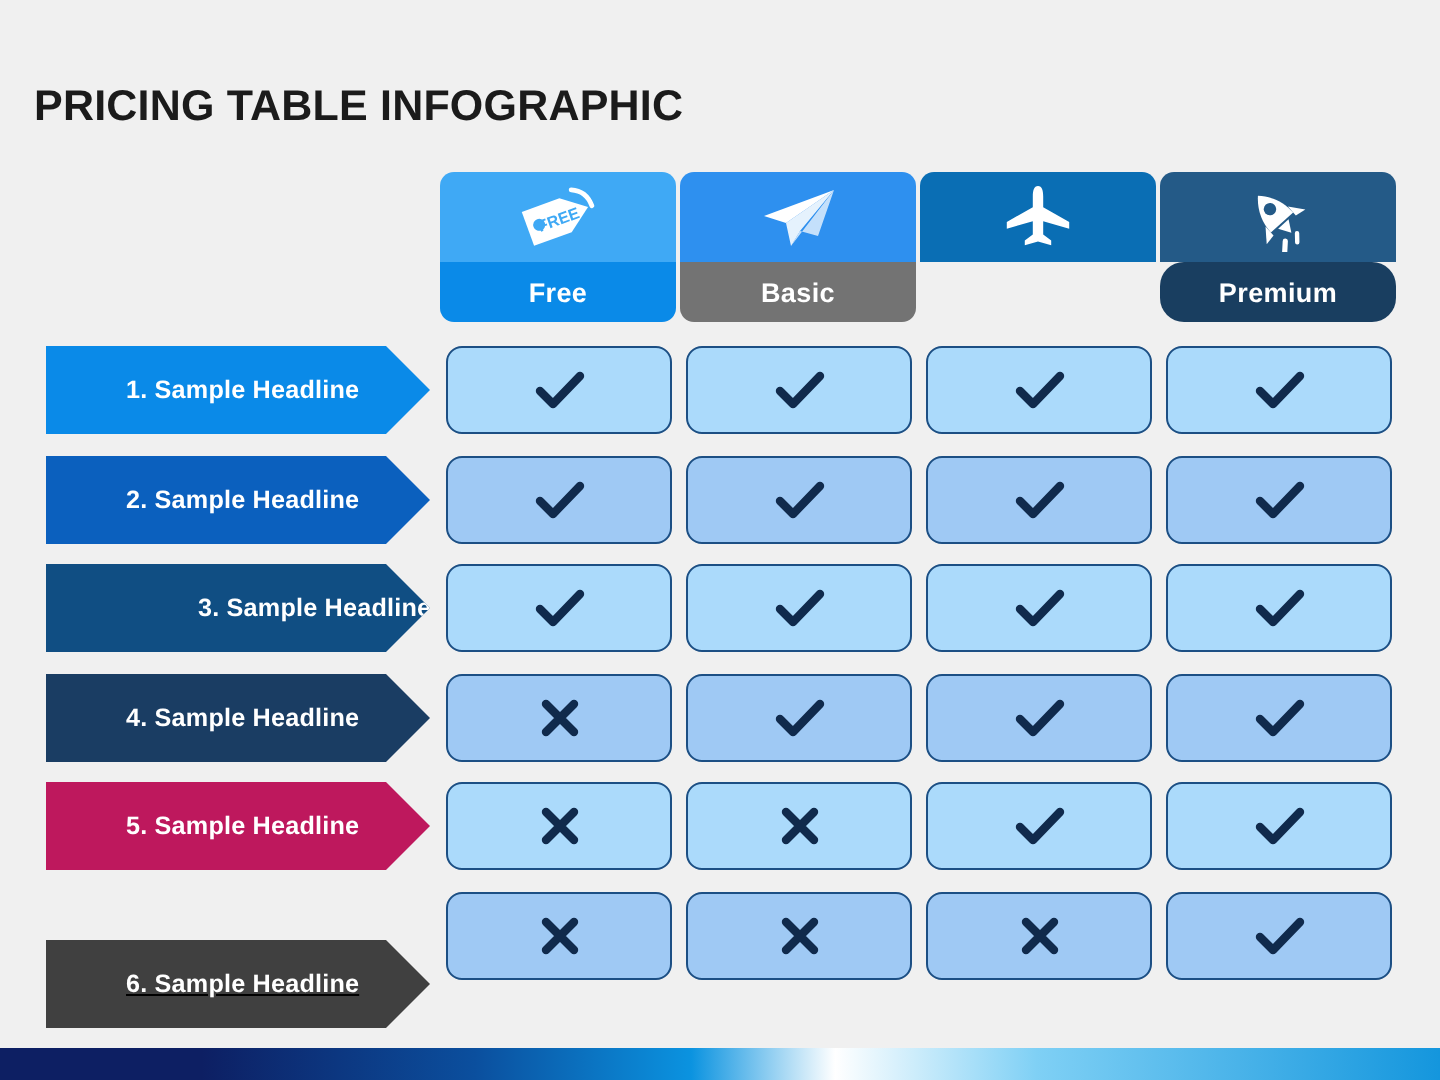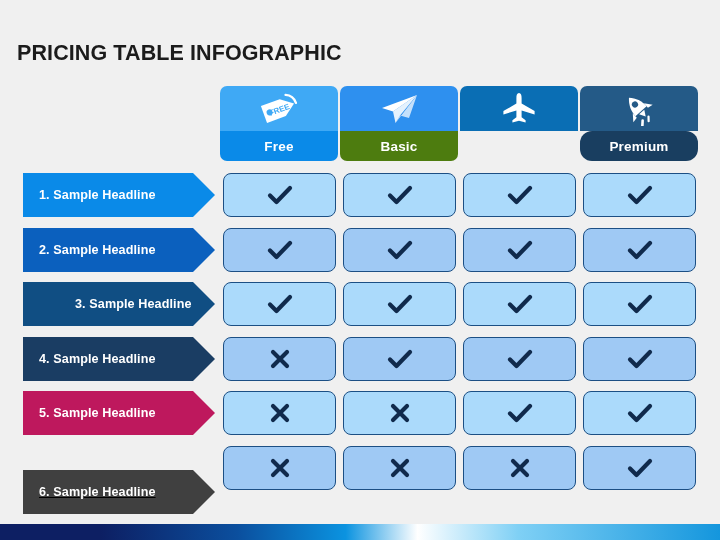--- a/index.html
+++ b/index.html
@@ -51,21 +51,21 @@
 
   
   .row-label {
     position: absolute; left: 23px;
     width: 192px; height: 44px;
     clip-path: polygon(0 0, calc(100% - 22px) 0, 100% 50%, calc(100% - 22px) 100%, 0 100%);
     display: flex; align-items: center;
   }
   .row-label span {
     color: #ffffff; font-size: 12.6px; font-weight: bold;
-    margin-left: 16px; white-space: nowrap; letter-spacing: .1px;
+    margin-left: 40px; white-space: nowrap; letter-spacing: .1px;
   }
 
   
   .cell {
     position: absolute;
     width: 113px; height: 44px;
     border-radius: 8px;
     border: 1.3px solid #1c4f84;
     display: flex; align-items: center; justify-content: center;
   }
@@ -104,21 +104,21 @@
         </div>
       </div>
       <div class="col-head" style="left: 340px;">
         <div class="icon-zone" style="background: rgb(46, 144, 239);">
           <svg width="40" height="34" viewBox="0 0 40 34" aria-hidden="true">
     <path d="M38 3 L3 16 L14 19.5 Z" fill="#ffffff"></path>
     <path d="M38 3 L14 19.5 L16.5 31 L21 23.5 Z" fill="#ffffff" opacity=".88"></path>
     <path d="M38 3 L16.5 31 L21 23.5 L30 26 Z" fill="#ffffff" opacity=".72"></path>
   </svg>
         </div>
-        <div class="label-zone" style="background: #4d7c0f;">
+        <div class="label-zone" style="background: #737373;">
           <span>Basic</span>
         </div>
       </div>
       <div class="col-head" style="left: 460px;">
         <div class="icon-zone" style="background: rgb(10, 110, 180);">
           <svg width="36" height="34" viewBox="0 0 36 34" aria-hidden="true">
     <path d="M18 1 c2 0 2.6 2.2 2.6 5.2 v5.4 l13 7.4 v3.4 l-13 -3.8 v6.6 l4 3 v2.4 l-6.6 -1.8 l-6.6 1.8 v-2.4 l4 -3 v-6.6 l-13 3.8 v-3.4 l13 -7.4 V6.2 C15.4 3.2 16 1 18 1 Z" fill="#ffffff"></path>
   </svg>
         </div>
       </div>

